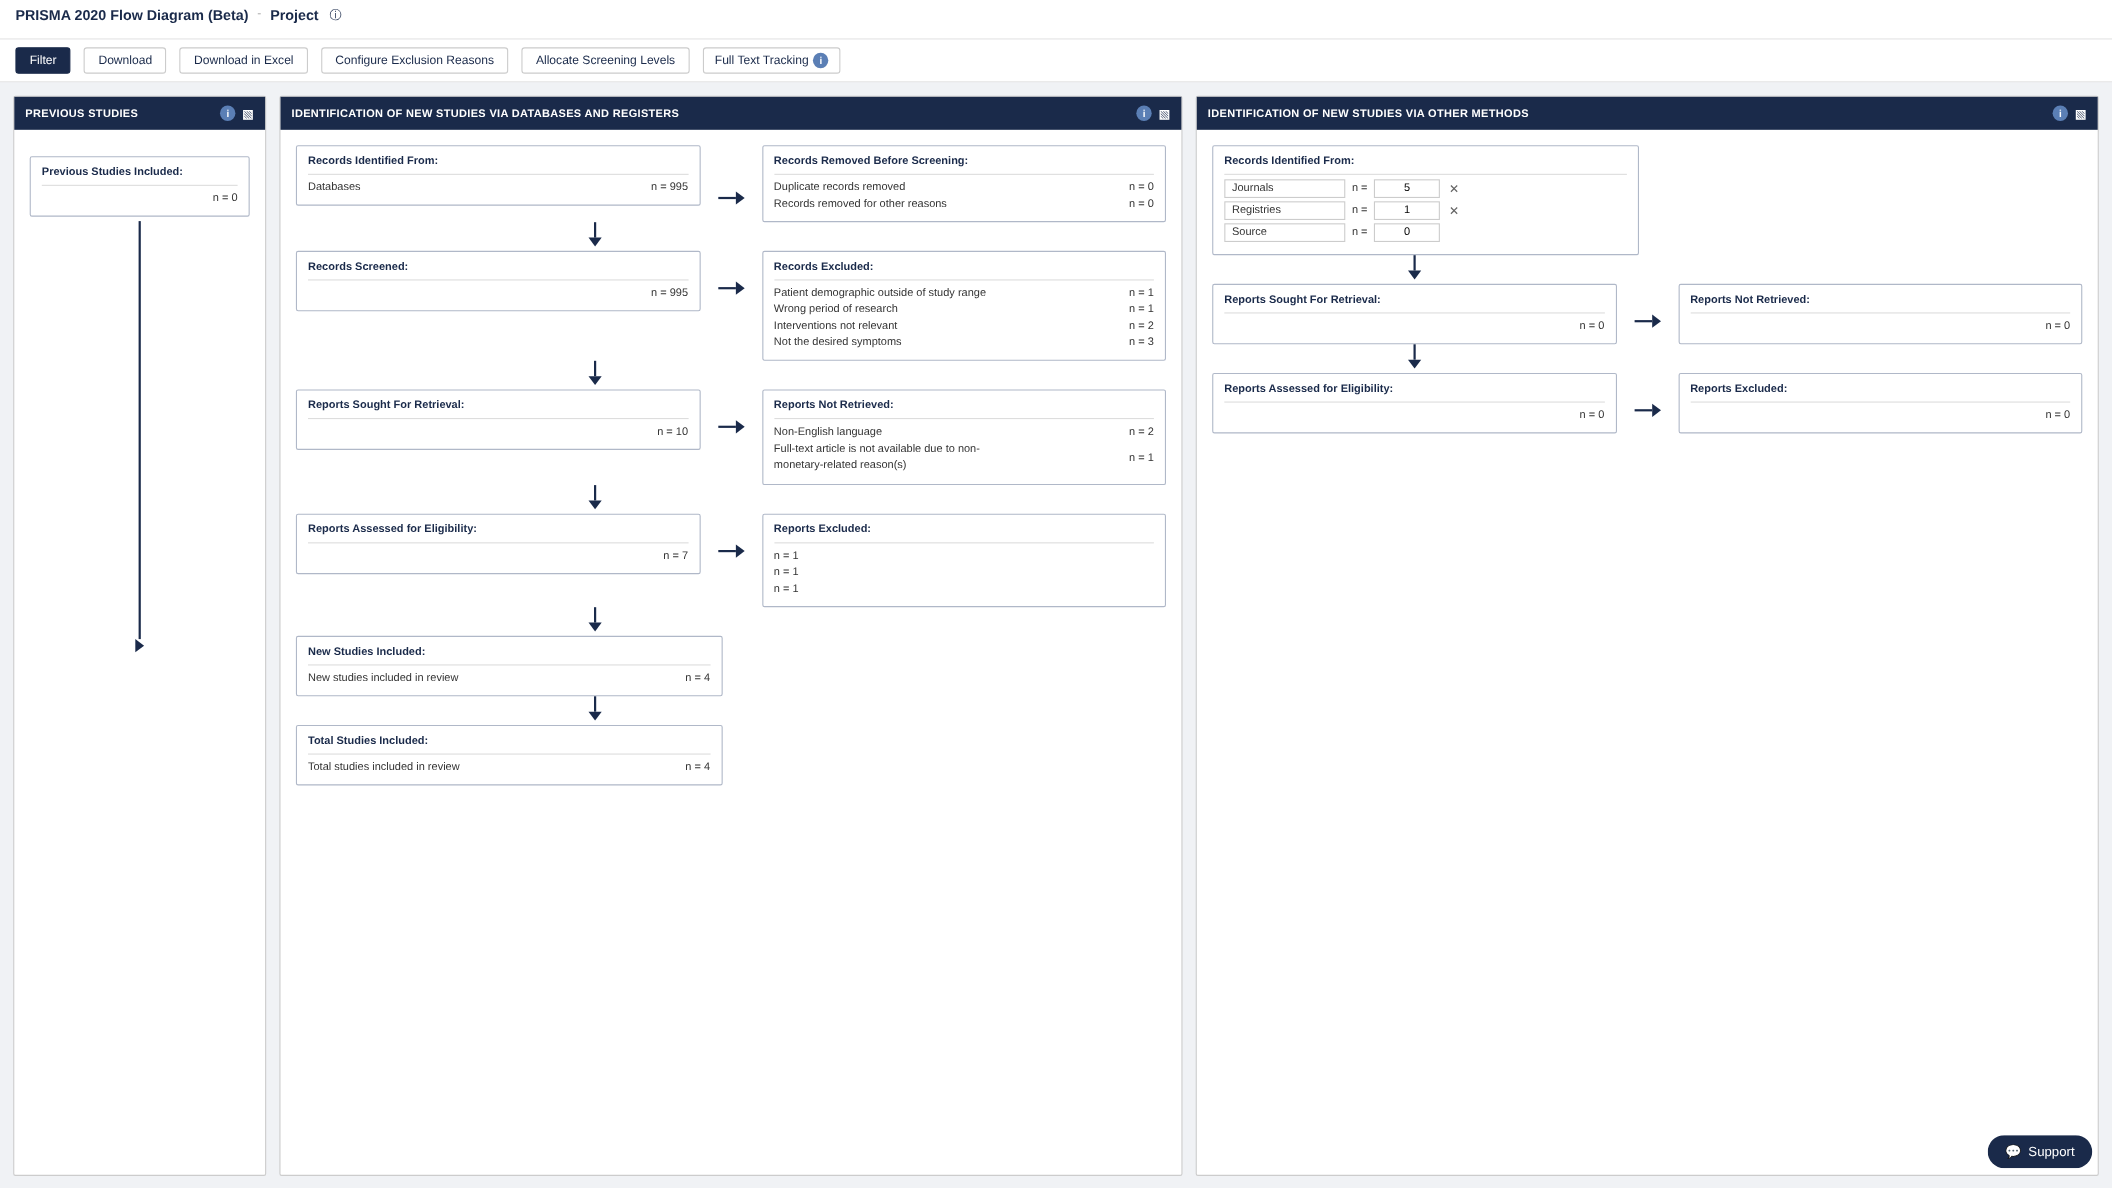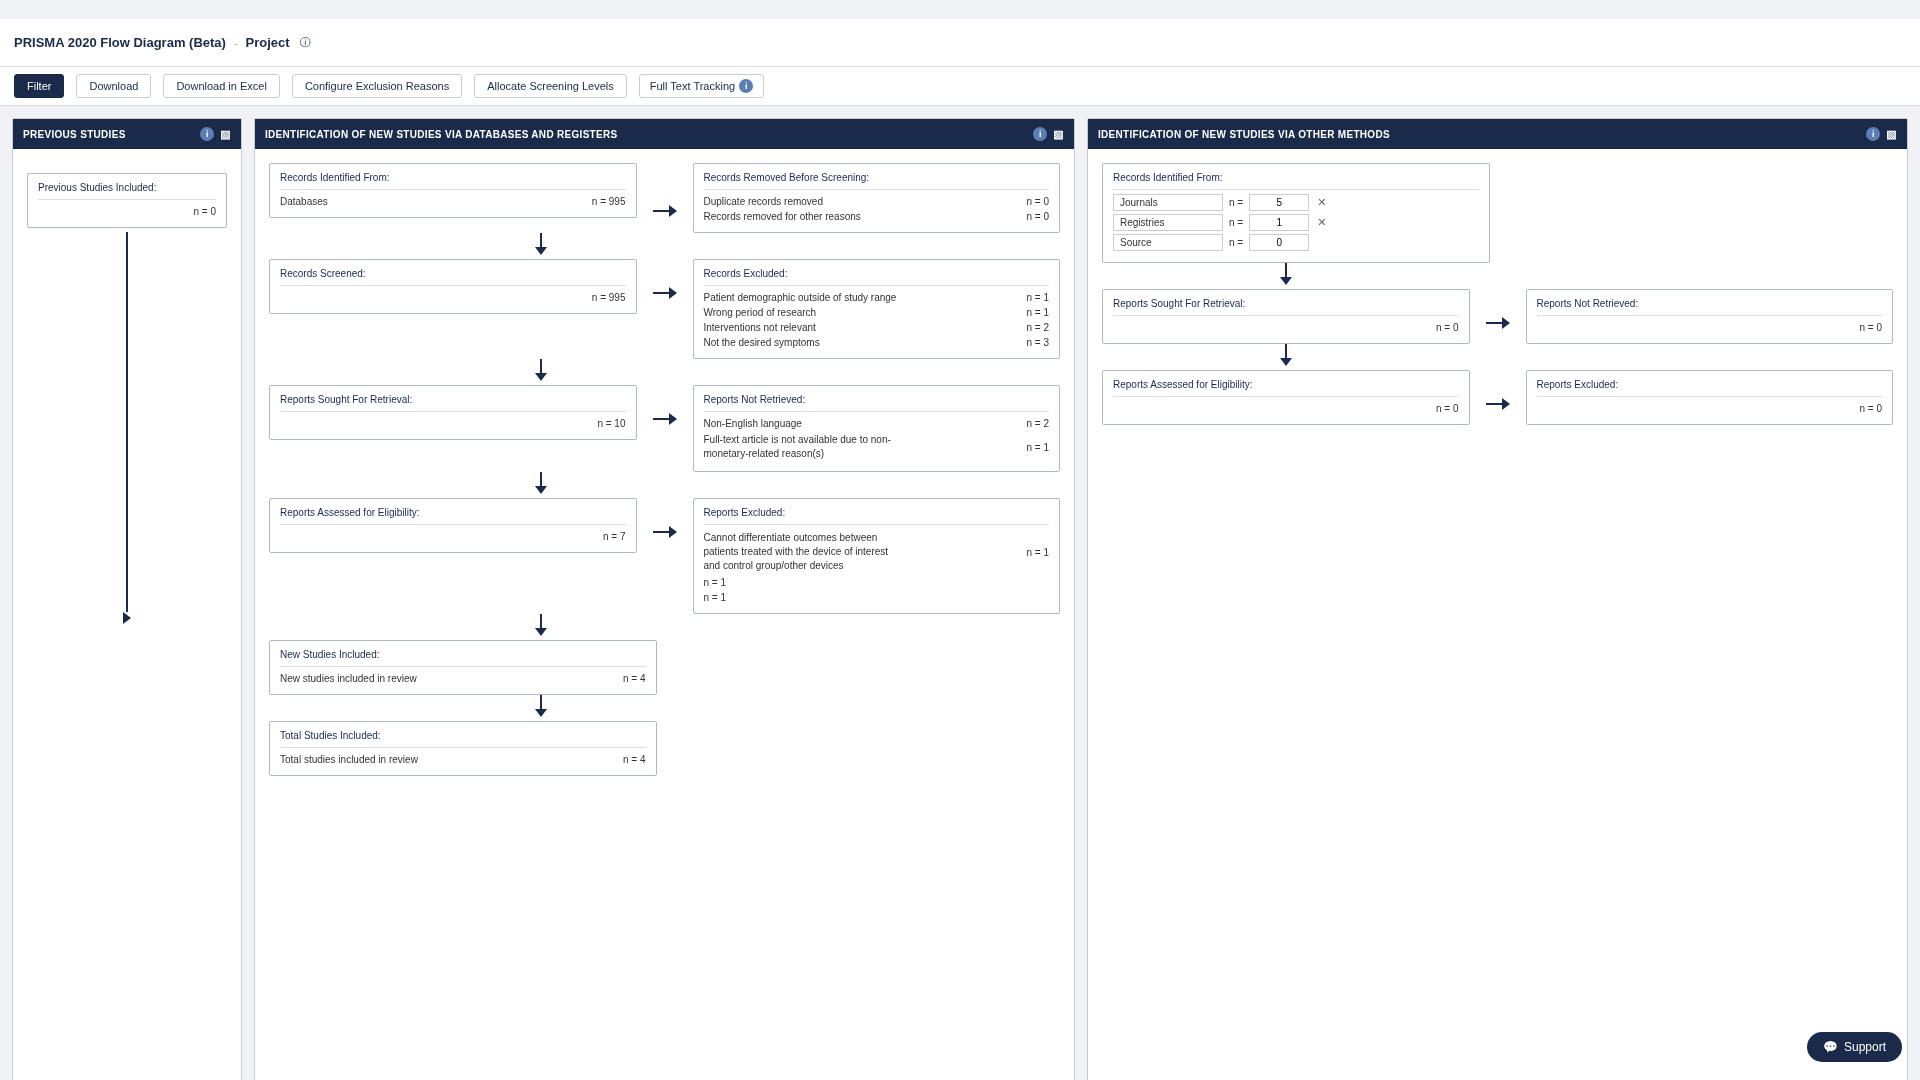--- a/index.html
+++ b/index.html
@@ -1,21 +1,21 @@
 <!DOCTYPE html>
 <html><head>
   <meta charset="utf-8">
   <style>
     * { box-sizing: border-box; margin: 0; padding: 0; }
     body { font-family: Arial, sans-serif; font-size: 11px; background: #f0f2f5; color: #222; }
 
     
     .top-bar {
-      display: flex; align-items: center; background: #fff;
-      padding: 6px 14px; border-bottom: 1px solid #ddd; height: 48px; margin-top: 19px;
+      display: flex; background: #fff;
+      padding: 6px 14px; border-bottom: 1px solid #ddd; height: 36px;
     }
     .top-bar-title { font-size: 13px; font-weight: bold; color: #1a2a4a; }
     .top-bar-sep { margin: 0 8px; color: #aaa; }
     .top-bar-project { font-size: 13px; color: #1a2a4a; font-weight: bold; }
     .top-bar-help { margin-left: 10px; color: #1a2a4a; cursor: pointer; }
 
     
     .toolbar {
       display: flex; gap: 12px;
       background: #fff; padding: 7px 14px; border-bottom: 1px solid #ddd;
@@ -59,21 +59,21 @@
     
     .panel-previous { width: 230px; margin-right: 12px; flex-shrink: 0; }
     .panel-databases { flex: 1; margin-right: 12px; min-width: 580px; }
     .panel-other { flex: 1; min-width: 560px; }
 
     
     .flow-box {
       border: 1px solid #b0b8c8; border-radius: 2px; background: #fff;
       padding: 8px 10px; margin-bottom: 0;
     }
-    .flow-box-title { font-size: 10px; font-weight: normal; color: #1a2a4a; margin-bottom: 6px; }
+    .flow-box-title { font-size: 10px; font-weight: bold; color: #1a2a4a; margin-bottom: 6px; }
     .flow-box-row {
       display: flex; justify-content: space-between; align-items: center;
       font-size: 10px; color: #333; padding: 2px 0;
     }
     .flow-box-value { font-size: 10px; color: #333; white-space: nowrap; }
     .flow-box-divider { border: none; border-top: 1px solid #ddd; margin: 4px 0; }
 
     
     .arrow-down {
       width: 0; height: 0;
@@ -317,21 +317,20 @@
 
         <div style="display:flex; align-items:center; padding-top:28px;">
           <div style="width:16px; height:2px; background:#1a2a4a;"></div>
           <div class="arrow-right"></div>
         </div>
         <div style="flex:1;">
           <div class="flow-box">
             <div class="flow-box-title">Reports Excluded:</div>
             <hr class="flow-box-divider">
             <div class="flow-box-row">
-              <span style="max-width:200px; line-height:1.4;">Cannot differentiate outcomes between patients treated with the device of interest and control group/other devices</span>
               <span class="flow-box-value">n = 1</span>
             </div>
             <div class="flow-box-row">
               <span class="flow-box-value">n = 1</span>
             </div>
             <div class="flow-box-row">
               <span class="flow-box-value">n = 1</span>
             </div>
           </div>
         </div>

